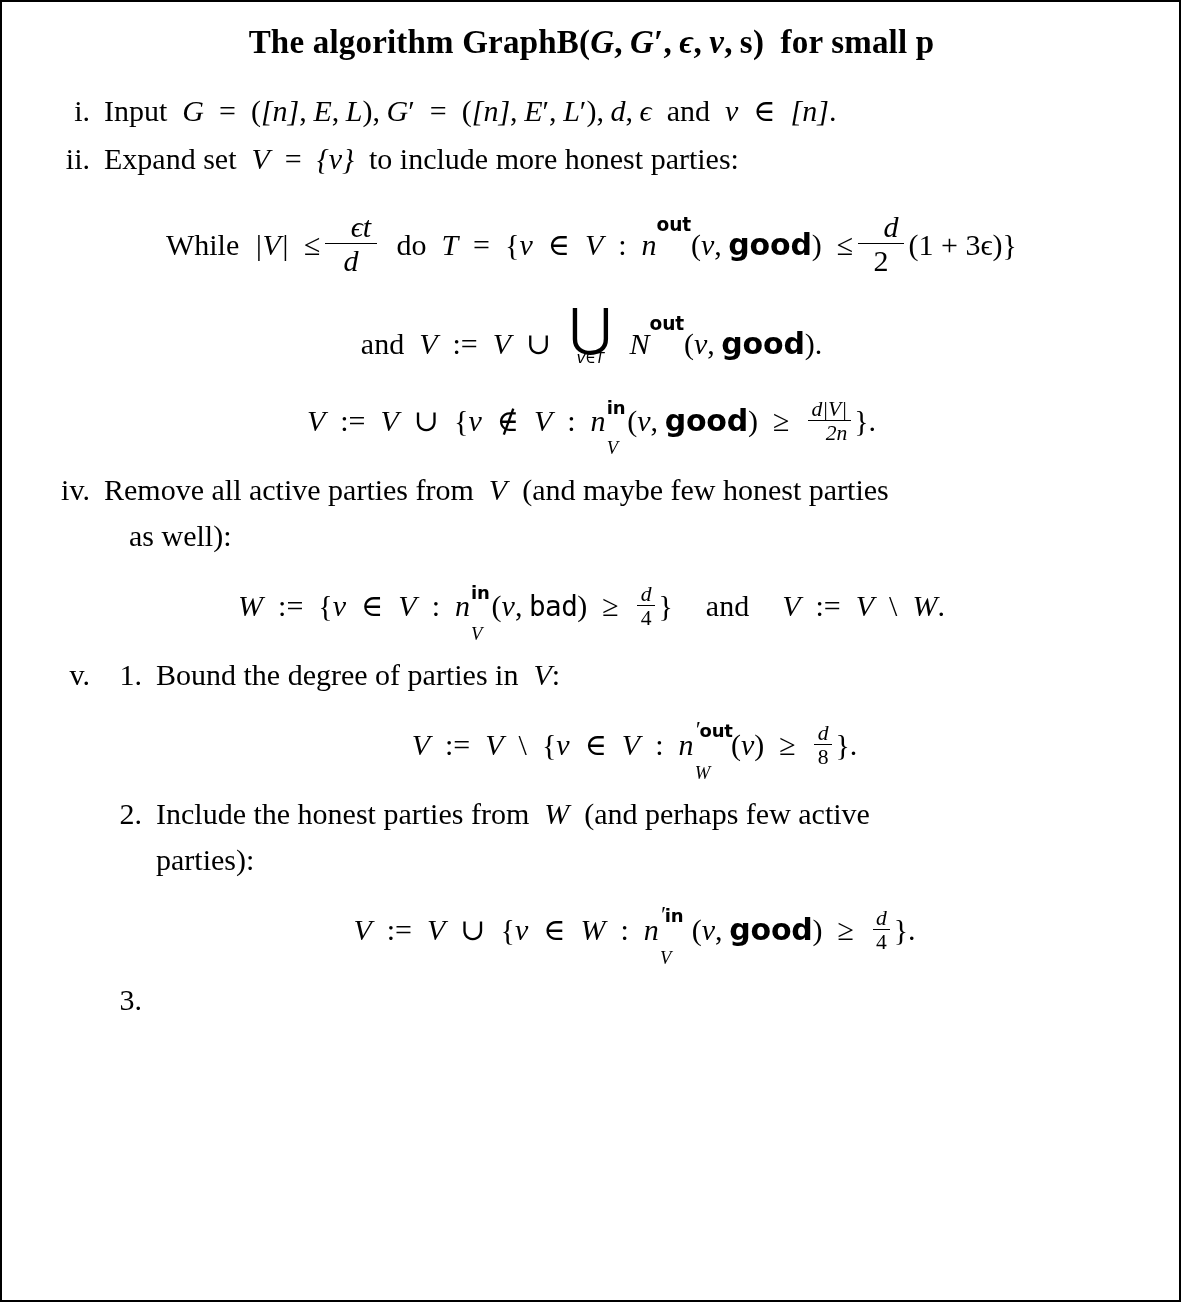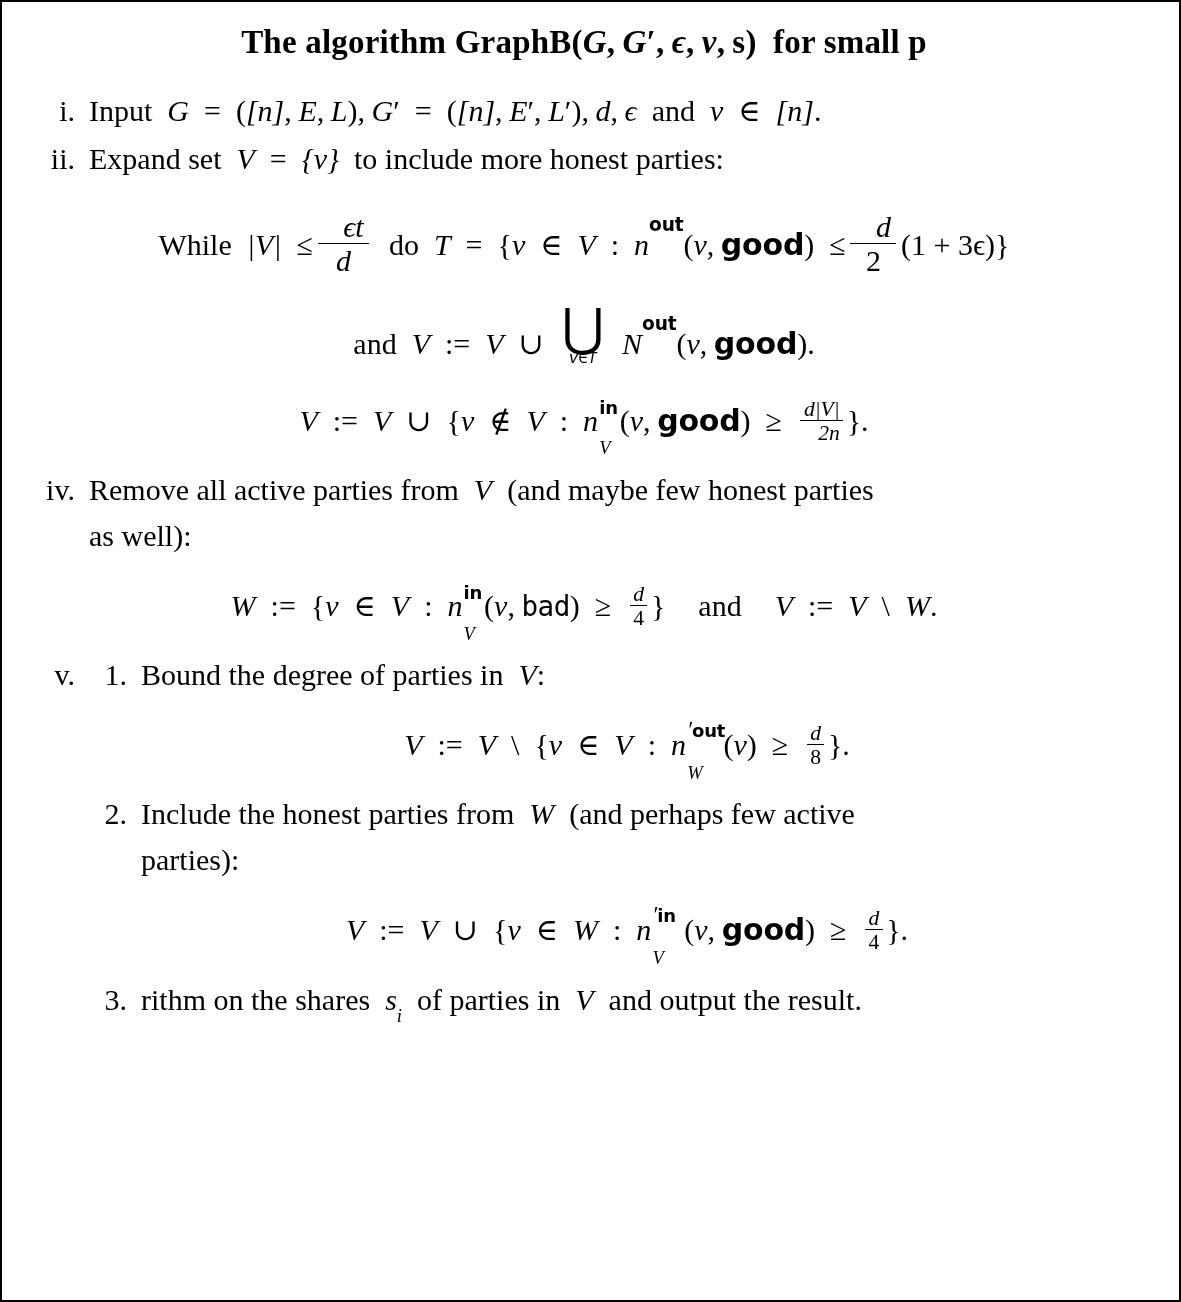--- a/index.html
+++ b/index.html
@@ -15,21 +15,21 @@
     position: relative;
     width: 1181px;
     height: 1302px;
     box-sizing: border-box;
     border: 2px solid #000000;
     background: #ffffff;
     overflow: hidden;
   }
   .inner {
     box-sizing: border-box;
-    padding: 10px 14px 0 1px;
+    padding: 10px 14px 0 16px;
     height: 100%;
     border-radius: 26px;
   }
   
   .title {
     text-align: center;
     font-weight: bold;
     font-size: 33px;
     line-height: 44px;
     letter-spacing: 0.2px;
@@ -120,21 +120,21 @@
   .marker {
     flex: 0 0 auto;
     width: 86px;
     text-align: right;
     padding-right: 14px;
     box-sizing: border-box;
     font-style: normal;
   }
   .body { flex: 1 1 auto; }
   .body.just { text-align: justify; }
-  .body.just > .l2 { text-align: left; }
+  .body.just > .l2 { text-align: left; margin-left: 25px; }
 
   .eq {
     text-align: center;
     font-size: 30px;
     line-height: 1.25;
     margin: 30px 0 30px 0;
   }
   .eq.tight { margin: 24px 0 22px 0; }
 
   
@@ -229,21 +229,20 @@
         </div>
       </div>
 
       <div class="eq tight">
         <span class="mi">V</span><span class="spw"></span><span class="op">:=</span><span class="spw"></span><span class="mi">V</span><span class="spw"></span><span class="op">∪</span><span class="spw"></span><span class="mrm">{</span><span class="mi">v</span><span class="spw"></span><span class="op">∈</span><span class="spw"></span><span class="mi">W</span><span class="spw"></span><span class="op">:</span><span class="spw"></span><span class="mi">n</span><span class="nss"><span class="up"><span class="mi" style="font-size:1.25em">′</span><span class="sf">in</span></span><span class="dn">V</span></span><span class="nspace" style="width:1.1em"></span><span class="mrm">(</span><span class="mi">v</span><span>,</span><span class="sp"></span><span class="sf">good</span><span class="mrm">)</span><span class="spw"></span><span class="op">≥</span><span class="spw"></span><span class="sfrac"><span class="num mi">d</span><span class="den mn">4</span></span><span class="mrm">}</span><span>.</span>
       </div>
 
       <div class="subitem">
         <div class="submarker">3.</div>
         <div class="subbody">
-          <div><span>rithm on the shares</span><span class="spw"></span><span class="mi">s</span><sub class="s mi">i</sub><span class="spw"></span><span>of parties in</span><span class="spw"></span><span class="mi">V</span><span class="spw"></span><span>and output the result.</span></div>
         </div>
       </div>
 
     </div>
   </div>
 
  </div>
 </div>
 
 </body></html>

